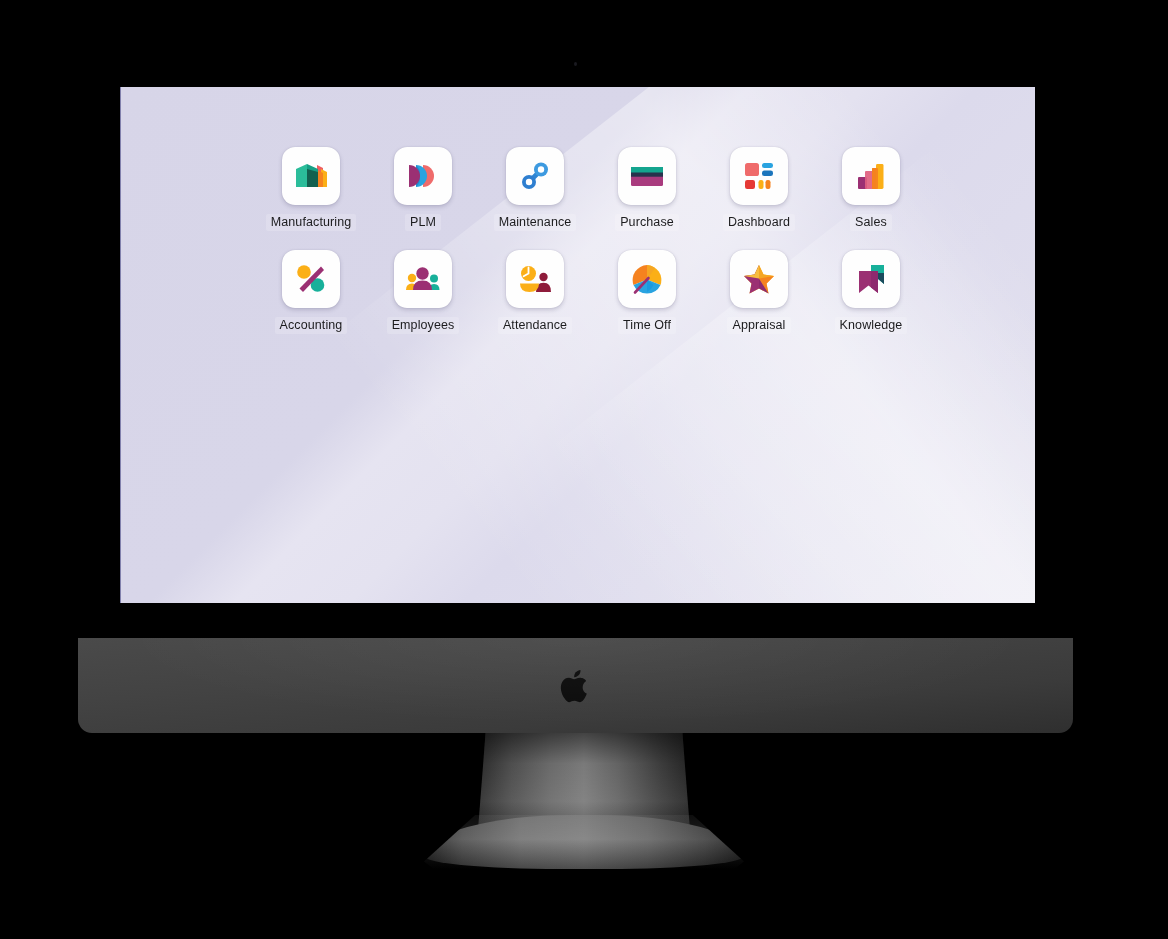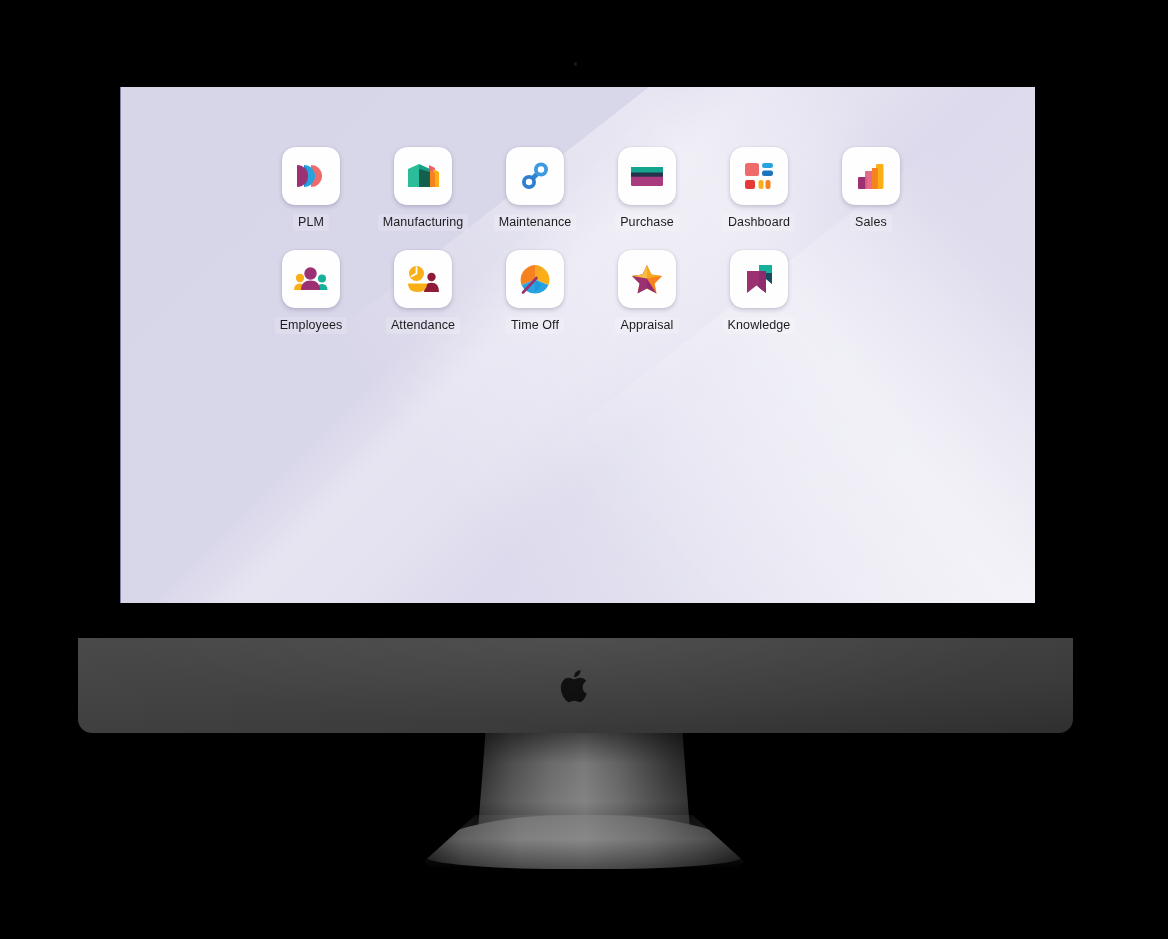--- a/index.html
+++ b/index.html
@@ -139,41 +139,41 @@
   <div class="imac-screen">
     <div class="screen-edge-l"></div>
     <div class="wallpaper-streak"></div>
     <div class="wallpaper-streak2"></div>
 
     <div class="app-grid">
 
       <div class="app">
         <div class="app-tile">
           <svg width="40" height="40" viewBox="0 0 40 40">
-            <path d="M20 9 A11 11 0 0 1 20 31 Z" fill="#ef6b6b"></path>
-            <path d="M13 9 A11 11 0 0 1 13 31 Z" fill="#29a3e0"></path>
-            <path d="M13 9 A11 11 0 0 1 16.5 20 A11 11 0 0 1 13 31 Z" fill="#1b75bc" opacity=".55"></path>
-            <path d="M6 9 A11 11 0 0 1 6 31 Z" fill="#9b3073"></path>
-          </svg>
-        </div>
-        <div class="app-label">PLM</div>
-      </div>
-
-      <div class="app">
-        <div class="app-tile">
-          <svg width="40" height="40" viewBox="0 0 40 40">
             <path d="M26 9 L32 12 L32 31 L26 31 Z" fill="#ef5f63"></path>
             <path d="M30 13 L36 16 L36 31 L30 31 Z" fill="#fbaf17"></path>
             <path d="M26 14 L32 17 L32 31 L26 31 Z" fill="#f5821f"></path>
             <path d="M16 8 L27 13 L27 31 L16 31 Z" fill="#16a085"></path>
             <path d="M16 13 L27 16 L27 31 L16 31 Z" fill="#13604f"></path>
             <path d="M5 13 L16 8 L16 31 L5 31 Z" fill="#2bbd9a"></path>
           </svg>
         </div>
         <div class="app-label">Manufacturing</div>
+      </div>
+
+      <div class="app">
+        <div class="app-tile">
+          <svg width="40" height="40" viewBox="0 0 40 40">
+            <path d="M20 9 A11 11 0 0 1 20 31 Z" fill="#ef6b6b"></path>
+            <path d="M13 9 A11 11 0 0 1 13 31 Z" fill="#29a3e0"></path>
+            <path d="M13 9 A11 11 0 0 1 16.5 20 A11 11 0 0 1 13 31 Z" fill="#1b75bc" opacity=".55"></path>
+            <path d="M6 9 A11 11 0 0 1 6 31 Z" fill="#9b3073"></path>
+          </svg>
+        </div>
+        <div class="app-label">PLM</div>
       </div>
 
       <div class="app">
         <div class="app-tile">
           <svg width="40" height="40" viewBox="0 0 40 40">
             <g fill="none" stroke="#2f86d4" stroke-width="4.6" stroke-linecap="round">
               <path d="M14.5 25.5 L25.5 14.5"></path>
             </g>
             <circle cx="26" cy="13.5" r="7" fill="#3d9ae0"></circle>
             <circle cx="26" cy="13.5" r="3.2" fill="#ffffff"></circle>
@@ -217,20 +217,30 @@
             <rect x="7" y="21" width="9" height="12" rx="1" fill="#9b3073"></rect>
             <rect x="14" y="15" width="9" height="18" rx="1" fill="#e0607f" opacity=".92"></rect>
             <rect x="21" y="12" width="6" height="21" rx="1" fill="#f5821f"></rect>
             <rect x="25" y="8" width="7.5" height="25" rx="1.4" fill="#fbaf17"></rect>
             <rect x="21" y="12" width="6" height="21" rx="1" fill="#f5821f" opacity=".9"></rect>
           </svg>
         </div>
         <div class="app-label">Sales</div>
       </div>
 
+      <div class="app">
+        <div class="app-tile">
+          <svg width="40" height="40" viewBox="0 0 40 40">
+            <circle cx="13" cy="13" r="6.8" fill="#fbaf17"></circle>
+            <circle cx="26.5" cy="26" r="6.8" fill="#17b09a"></circle>
+            <path d="M30 7.5 L33 11 L12 33 L8.5 29.5 Z" fill="#9b3073"></path>
+          </svg>
+        </div>
+        <div class="app-label">Accounting</div>
+      </div>
 
       <div class="app">
         <div class="app-tile">
           <svg width="40" height="40" viewBox="0 0 40 40">
             <circle cx="9" cy="19" r="4.2" fill="#fbaf17"></circle>
             <path d="M3 31 Q3 24.5 9 24.5 Q15 24.5 15 31 Z" fill="#fbaf17"></path>
             <circle cx="31" cy="19.5" r="4" fill="#17b09a"></circle>
             <path d="M25.5 31 Q25.5 25 31 25 Q36.5 25 36.5 31 Z" fill="#17b09a"></path>
             <circle cx="19.5" cy="14.5" r="6.2" fill="#9b3073"></circle>
             <path d="M10 31 Q10 21.5 19.5 21.5 Q29 21.5 29 31 Z" fill="#9b3073"></path>

